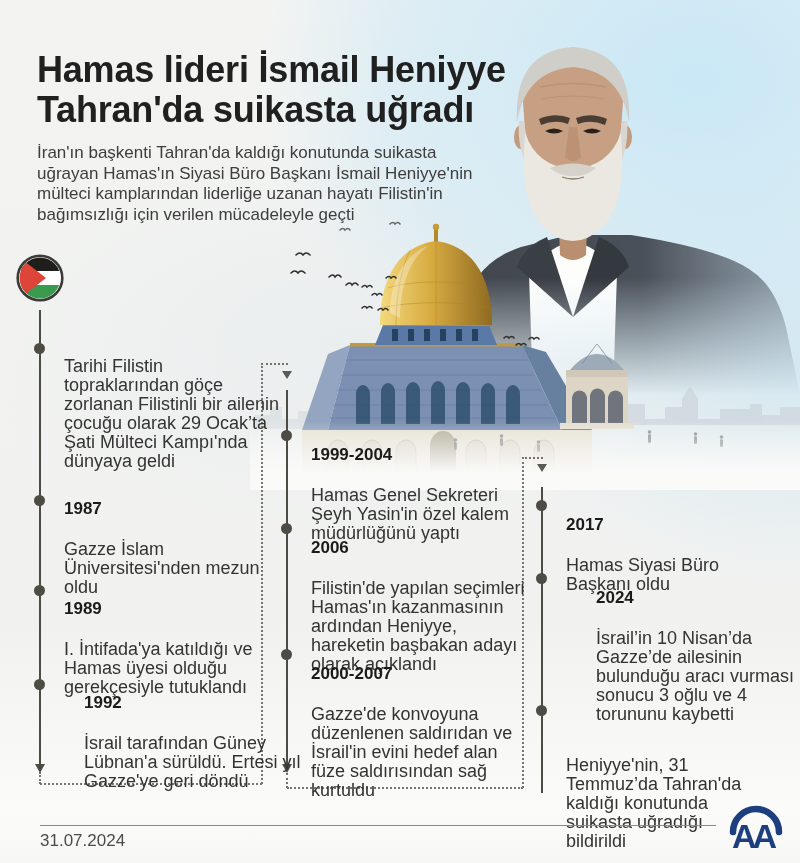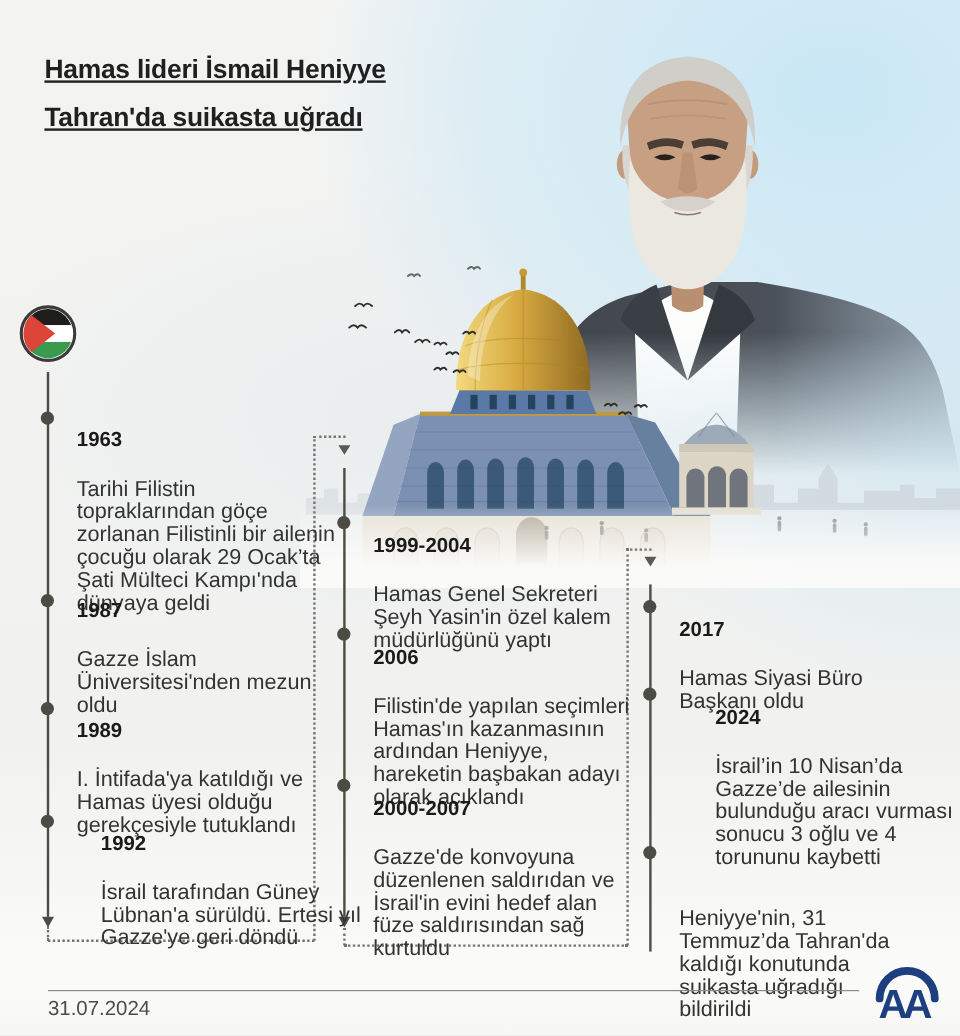--- a/index.html
+++ b/index.html
@@ -7,22 +7,22 @@
     font-family:"Liberation Sans",sans-serif;
     background:linear-gradient(180deg,#f3f4f2 0%,#f1f2f0 72%,#fbfbfa 94%,#f7f7f6 100%);}
   .sky{position:absolute;inset:0;z-index:0;background:
     radial-gradient(560px 430px at 87% 9%,rgba(199,231,246,.95) 0%,rgba(205,232,245,.55) 55%,rgba(205,232,245,0) 78%),
     radial-gradient(430px 310px at 100% 42%,rgba(199,226,240,.65),rgba(199,226,240,0) 72%),
     radial-gradient(520px 280px at 45% 40%,rgba(224,231,236,.45),rgba(224,231,236,0) 75%);}
   svg.portrait{position:absolute;left:455px;top:5px;width:345px;height:390px;z-index:1;}
   svg.mosque{position:absolute;left:250px;top:218px;width:550px;height:272px;z-index:2;}
   svg.flag{position:absolute;left:16px;top:254px;width:48px;height:48px;z-index:5;}
   svg.aa{position:absolute;left:720px;top:796px;width:72px;height:54px;z-index:5;}
-  .title{position:absolute;left:37px;top:38px;z-index:5;font-size:22px;line-height:40px;
-    font-weight:bold;color:#202020;letter-spacing:-.2px;white-space:pre-line;text-decoration:underline;}
+  .title{position:absolute;left:37px;top:50px;z-index:5;font-size:36px;line-height:40px;
+    font-weight:bold;color:#202020;letter-spacing:-.2px;white-space:pre-line;}
   .subtitle{position:absolute;left:37px;top:143px;z-index:5;font-size:17px;line-height:20.5px;
     color:#3d3d3d;white-space:pre-line;}
   .entry{position:absolute;width:235px;z-index:5;white-space:pre-line;}
   .entry .yr{font-size:17px;line-height:20px;font-weight:bold;color:#1b1b1b;margin-bottom:3px;}
   .entry .tx{font-size:18px;line-height:19px;color:#333;}
   .tl-line{position:absolute;width:2px;background:#4c4c44;z-index:4;}
   .tl-dot{position:absolute;width:11px;height:11px;border-radius:50%;background:#4c4c44;z-index:5;}
   .tl-arrow{position:absolute;width:0;height:0;z-index:4;
     border-left:5px solid transparent;border-right:5px solid transparent;border-top:9px solid #4c4c44;}
   .dash-h{position:absolute;height:0;border-top:2px dotted #75756e;z-index:4;}
@@ -201,20 +201,24 @@
       <path d="M266,127 q3,-3 5,0 q3,-3 5,0"></path>
       <path d="M279,121 q3,-3 5,0 q3,-3 5,0"></path>
       <path d="M90,12 q3,-3 5,0 q3,-3 5,0" opacity=".7"></path>
       <path d="M140,6 q3,-3 5,0 q3,-3 5,0" opacity=".7"></path>
     </g>
     <rect x="0" y="203" width="550" height="69" fill="url(#gfade)"></rect>
   </svg>
 
   <div class="title">Hamas lideri İsmail Heniyye
 Tahran'da suikasta uğradı</div>
+  <div class="subtitle">İran'ın başkenti Tahran'da kaldığı konutunda suikasta
+uğrayan Hamas'ın Siyasi Büro Başkanı İsmail Heniyye'nin
+mülteci kamplarından liderliğe uzanan hayatı Filistin'in
+bağımsızlığı için verilen mücadeleyle geçti</div>
 
   <svg class="flag" viewBox="0 0 48 48" aria-hidden="true">
     <defs>
         <clipPath id="fc">
           <circle cx="24" cy="24" r="20.5"></circle>
         </clipPath>
       </defs>
     <circle cx="24" cy="24" r="22.3" fill="#ffffff" stroke="#3b3b37" stroke-width="2.6"></circle>
     <g clip-path="url(#fc)">
       <rect x="2" y="3" width="44" height="14" fill="#1f1e1a"></rect>
@@ -225,21 +229,20 @@
   </svg>
 
   <div class="tl-line" style="left:39px;top:310px;height:454px;"></div>
   <div class="tl-arrow" style="left:35px;top:764px;"></div>
   <div class="tl-dot" style="left:34px;top:343px;"></div>
   <div class="tl-dot" style="left:34px;top:495px;"></div>
   <div class="tl-dot" style="left:34px;top:585px;"></div>
   <div class="tl-dot" style="left:34px;top:679px;"></div>
 
   <div class="entry" style="left:64px;top:339px;">
-    <div class="yr">1963</div>
     <div class="tx">Tarihi Filistin
 topraklarından göçe
 zorlanan Filistinli bir ailenin
 çocuğu olarak 29 Ocak’ta
 Şati Mülteci Kampı'nda
 dünyaya geldi</div>
   </div>
   <div class="entry" style="left:64px;top:481px;">
     <div class="yr">1987</div>
     <div class="tx">Gazze İslam

